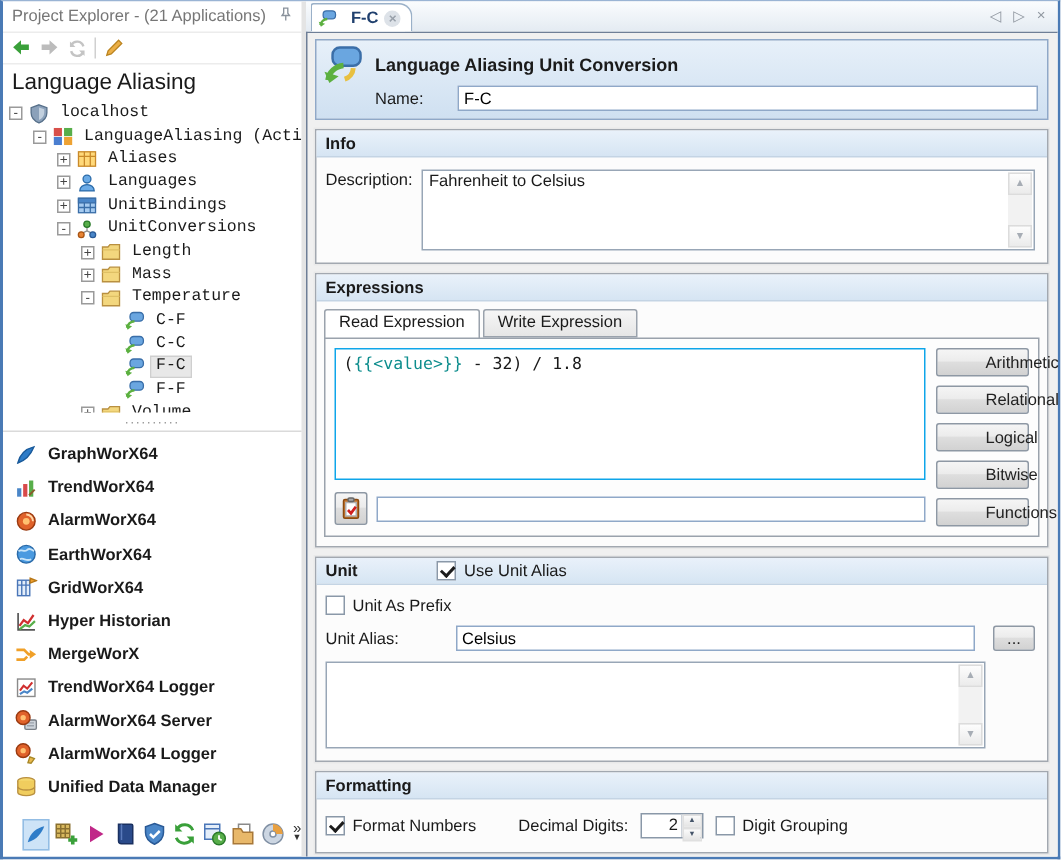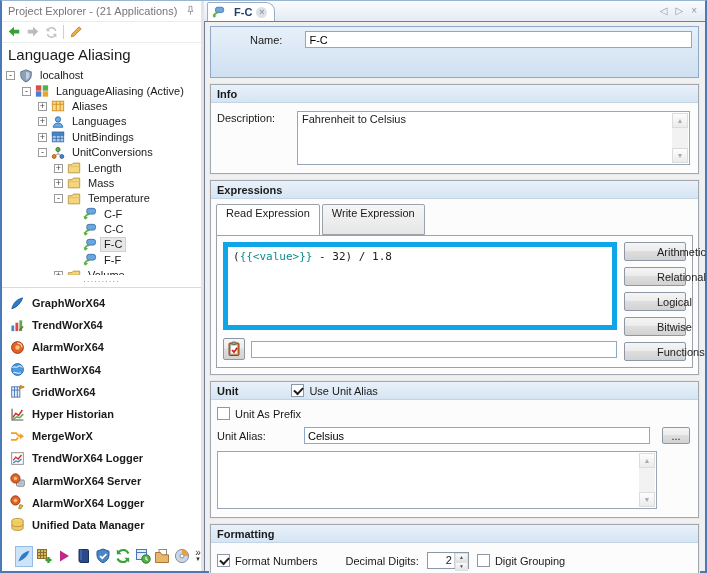--- a/index.html
+++ b/index.html
@@ -11,21 +11,21 @@
   .left-panel { width:202px; display:flex; flex-direction:column; background:#fff; border-right:3px solid #e4e4e4; }
   .lp-header { height:20px; flex:0 0 20px; display:flex; align-items:center; justify-content:space-between; padding:0 5px 0 6px; color:#767676; font-size:11px; }
   .lp-toolbar { height:22px; flex:0 0 22px; display:flex; align-items:center; gap:5px; padding:0 5px; border-top:1px solid #ececec; border-bottom:1px solid #ececec; }
   .tb-sep { width:1px; height:14px; background:#d0d0d0; }
   .lp-title { flex:0 0 22px; font-size:15px; font-weight:normal; padding:3px 6px 0; letter-spacing:0; }
   .tree { flex:0 0 210px; overflow:hidden; padding-top:3px; }
   .tree-row { height:15.4px; display:flex; align-items:center; white-space:nowrap; }
   .expander { width:9px; height:9px; flex:0 0 9px; border:1px solid #9a9a9a; background:#fff; font-size:9px; line-height:7px; text-align:center; color:#444; margin-right:4px; }
   .exp-spacer { width:9px; flex:0 0 9px; margin-right:4px; }
   .t-icon { width:14px; height:14px; flex:0 0 14px; margin-right:4px; }
-  .t-label { padding:0 3px; line-height:13px; }
+  .t-label { padding:0 3px; line-height:13px;font-family:Liberation Mono, monospace; }
   .tree-row.selected .t-label { background:#e8e8e8; outline:1px solid #cfcfcf; }
   .splitter { flex:0 0 13px; display:flex; align-items:center; justify-content:center; color:#8a8a8a; font-size:8px; letter-spacing:1px; border-bottom:1px solid #dadada; }
   .app-list { flex:1 1 auto; padding-top:4px; }
   .app-row { height:22.2px; display:flex; align-items:center; gap:7px; padding-left:8px; font-weight:bold; }
   .a-icon { width:15px; height:15px; flex:0 0 15px; }
   .bottom-toolbar { flex:0 0 30px; display:flex; align-items:center; gap:2px; padding-left:13px; }
   .bt-icon { width:21px; height:21px; display:flex; align-items:center; justify-content:center; }
   .bt-icon.selected { background:#cde3f7; border:1px solid #93bde4; }
   .bt-overflow { margin-left:2px; display:flex; flex-direction:column; align-items:center; line-height:6px; color:#333; font-size:10px; cursor:pointer; }
   .bt-overflow .caret { font-size:6px; color:#333; }
@@ -42,32 +42,32 @@
   .header-box { flex:0 0 52px; border:1px solid #8fa8c8; background:linear-gradient(#e7f0f9,#cfe0f1); padding:3px 6px 5px 5px; }
   .hb-top { display:flex; align-items:center; gap:8px; font-weight:bold; font-size:12px; }
   .hb-icon { width:26px; height:26px; flex:0 0 26px; }
   .hb-name-row { display:flex; align-items:center; gap:23px; margin-left:34px; margin-top:1px; }
   .txt { border:1px solid #8fa8c8; background:#fff; height:17px; font-family:"Liberation Sans",sans-serif; font-size:11px; padding:0 3px; }
   .hb-name-row input { flex:1; }
 
   .group { border:1px solid #a2a8b0; background:#fcfcfc; box-shadow:0 0 0 1px #e9e9e9; }
   .group-header { height:18px; background:linear-gradient(#e9f1fa,#d6e5f3); border-bottom:1px solid #c4d4e4; font-weight:bold; padding:2px 6px; display:flex; align-items:center; gap:8px; }
 
-  .info-body { display:flex; gap:22px; padding:8px 8px 8px 6px; }
+  .info-body { display:flex; gap:6px; padding:8px 8px 8px 6px; }
   .field-label { width:58px; flex:0 0 58px; padding-top:1px; }
   .scrollbox { flex:1; position:relative; border:1px solid #98a6b6; background:#fff; padding:1px 20px 0 4px; overflow:hidden; }
   .info-desc { height:54px; }
   .vscroll { position:absolute; top:1px; right:1px; bottom:1px; width:16px; background:#f2f2f2; display:flex; flex-direction:column; justify-content:space-between; }
   .varrow { height:15px; background:linear-gradient(#fdfdfd,#ebebeb); border:1px solid #dcdcdc; color:#a7adb5; font-size:7px; line-height:13px; text-align:center; }
 
   .exp-tabs { display:flex; padding:5px 5px 0; }
   .exp-tab { padding:2px 9px 3px; border:1px solid #9aa2ac; background:linear-gradient(#f6f6f6,#e6e6e6); border-radius:2px 2px 0 0; margin-right:2px; cursor:pointer; position:relative; }
-  .exp-tab.active { background:#fff; z-index:2; margin-bottom:-1px; padding-bottom:16px; }
+  .exp-tab.active { background:#fff; z-index:2; margin-bottom:-1px; padding-bottom:4px; }
   .exp-panel { border:1px solid #9aa2ac; margin:0 5px 6px; background:#fdfdfd; padding:6px; display:grid; grid-template-columns:1fr 62px; grid-template-rows:88px 24px; gap:7px; }
-  .exp-editor { grid-column:1; grid-row:1; border:5px solid #0ea5e9; background:#fff; font-family:"DejaVu Sans Mono",monospace; font-size:11px; padding:3px 5px; white-space:pre; }
+  .exp-editor { grid-column:1; grid-row:1; border:1px solid #0ea5e9; background:#fff; font-family:"DejaVu Sans Mono",monospace; font-size:11px; padding:3px 5px; white-space:pre; }
   .exp-editor .tok { color:#0d8d8d; }
   .exp-buttons { grid-column:2; grid-row:1 / span 2; display:flex; flex-direction:column; justify-content:space-between; }
   .btn { background:linear-gradient(#f5f5f5,#ececec 45%,#dedede 50%,#d2d2d2); border:1px solid #8e98a4; border-radius:2px; font-family:"Liberation Sans",sans-serif; font-size:11px; color:#222; cursor:pointer; }
   .exp-btn { height:19px; width:62px;padding-left:32px; }
   .exp-preview { grid-column:1; grid-row:2; display:flex; align-items:center; gap:6px; }
   .icon-btn { width:22px; height:22px; display:flex; align-items:center; justify-content:center; padding:0; }
   .exp-preview input { flex:1; }
 
   .unit-body { padding:7px 8px 8px 6px; }
   .u-row { display:flex; align-items:center; gap:7px; margin-bottom:7px; }
@@ -422,20 +422,29 @@
       <div class="tab-controls">
         <span>◁</span>
         <span>▷</span>
         <span>×</span>
       </div>
     </div>
 
     <div class="rp-content">
 
       <div class="header-box">
+        <div class="hb-top">
+          <span class="hb-icon" id="hb-icon"><svg width="26" height="26" viewBox="0 0 16 16">
+                <rect x="3.5" y="1" width="11.5" height="7.5" rx="3" fill="#6aa6e0" stroke="#3a6ea8"></rect>
+                <path d="M1.6 14.4a7 7 0 0 1 6.4-6" fill="none" stroke="#5cb040" stroke-width="2.2"></path>
+                <path d="M.2 11l2 4.6 3.8-2.8z" fill="#5cb040"></path>
+                <path d="M12 9.5a5 5 0 0 1-3.5 4.5" stroke="#e8c040" stroke-width="2" fill="none"></path>
+              </svg></span>
+          <span>Language Aliasing Unit Conversion</span>
+        </div>
         <div class="hb-name-row">
           <span>Name:</span>
           <input class="txt" value="F-C" style="">
         </div>
       </div>
 
       <div class="group">
         <div class="group-header">
             <span>Info</span>
           </div>

